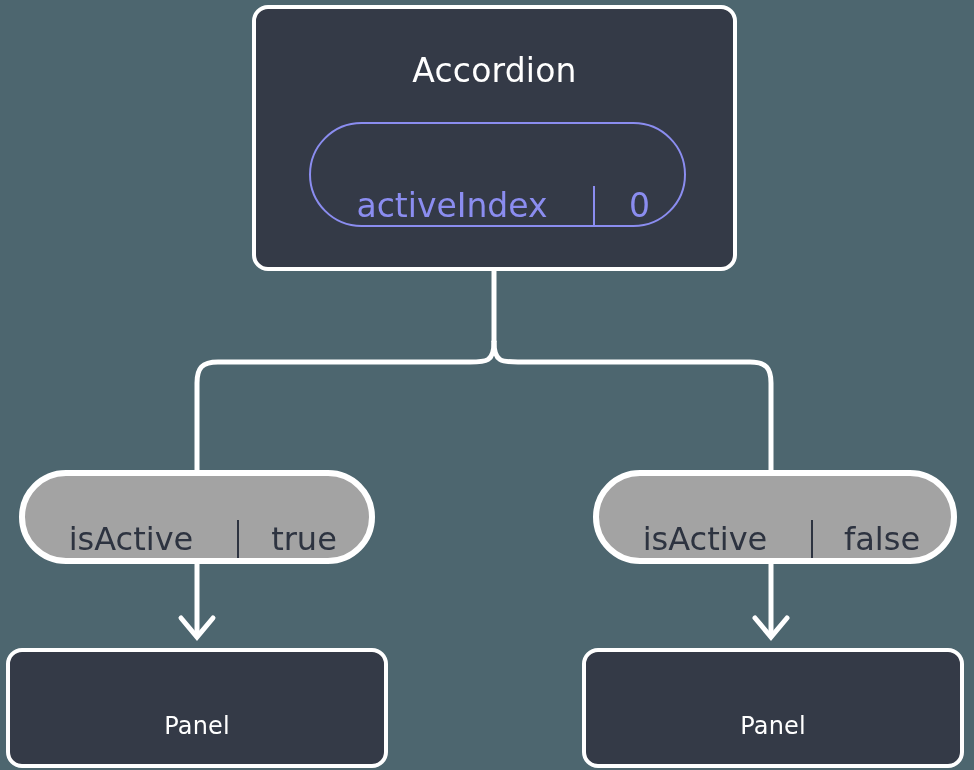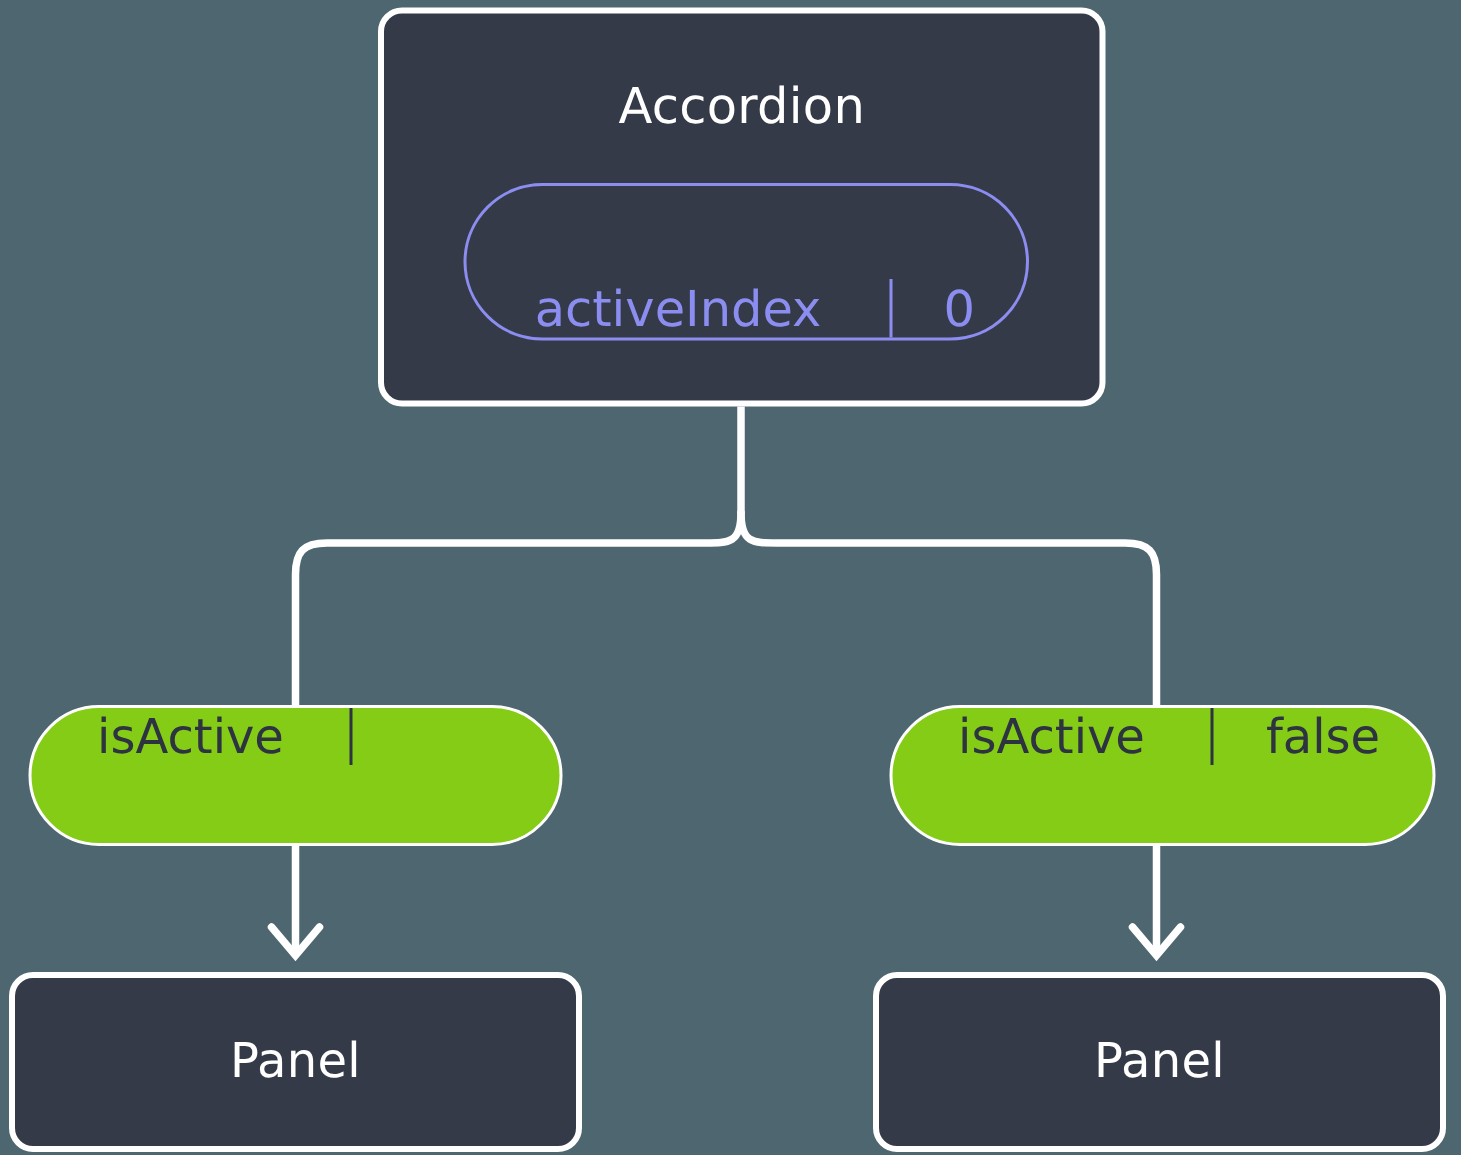--- a/index.html
+++ b/index.html
@@ -63,21 +63,21 @@
     left: 0;
     right: 0;
     text-align: center;
     color: #ffffff;
     font-size: 33px;
     font-weight: 500;
     letter-spacing: 0.2px;
     white-space: nowrap;
   }
   #accordion-box .node-title { top: 42px; }
-  .panel-title { top: 36px; font-size: 32px; }
+  .panel-title { top: 60px; font-size: 24px; }
 
   
   #active-index-pill {
     position: absolute;
     box-sizing: border-box;
     left: 53px;
     top: 113px;
     width: 377px;
     height: 105px;
     border: 2px solid #8b8df0;
@@ -103,26 +103,26 @@
     justify-content: center;
     color: #8b8df0;
     font-size: 33px;
     white-space: nowrap;
   }
 
   
   .prop-pill {
     position: absolute;
     box-sizing: border-box;
-    background: #84cc16;
-    border: 2px solid #ffffff;
+    background: #a3a3a3;
+    border: 6px solid #ffffff;
     border-radius: 48px;
     height: 94px;
     display: flex;
-    align-items: flex-start;
+    align-items: flex-end;
     overflow: hidden;
   }
   .prop-pill .pill-key,
   .prop-pill .pill-val {
     display: flex;
     align-items: center;
     justify-content: center;
     color: #2d3340;
     font-size: 32px;
     white-space: nowrap;
@@ -173,20 +173,21 @@
     <div class="node-title">Accordion</div>
 
     <div id="active-index-pill">
       <div class="pill-key">activeIndex</div>
       <div class="pill-val">0</div>
     </div>
   </div>
 
   <div id="pill-left" class="prop-pill">
     <div class="pill-key">isActive</div>
+    <div class="pill-val">true</div>
   </div>
 
   <div id="pill-right" class="prop-pill">
     <div class="pill-key">isActive</div>
     <div class="pill-val">false</div>
   </div>
 
   <div id="panel-box-left" class="node-box">
     <div class="node-title panel-title">Panel</div>
   </div>

